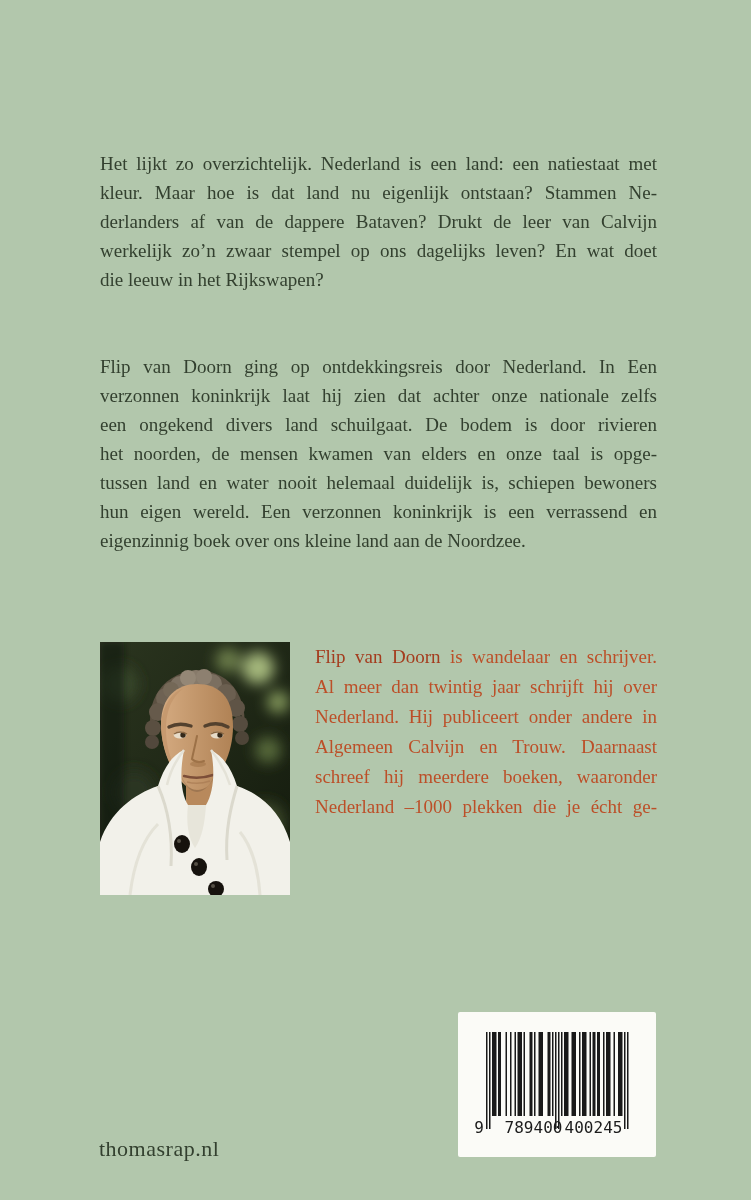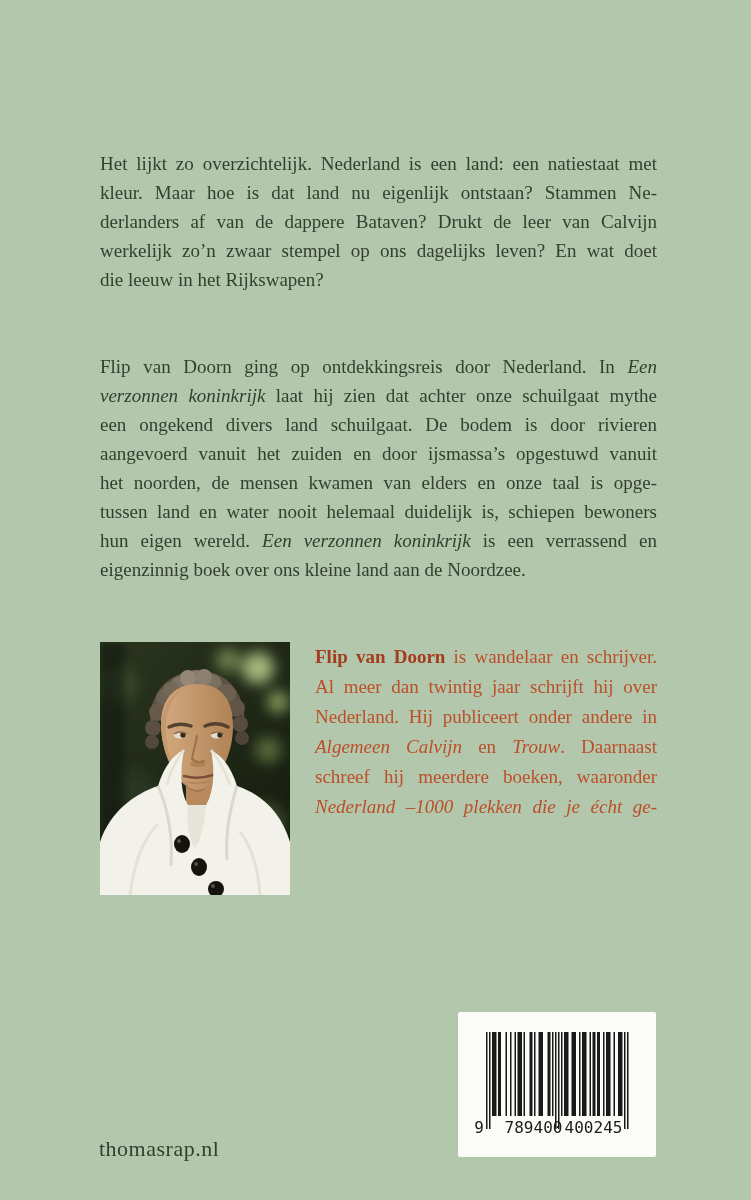--- a/index.html
+++ b/index.html
@@ -12,22 +12,22 @@
   }
   section{position:absolute;}
   .synopsis{left:100px; width:557px; font-size:19px; color:var(--ink,#33402f);}
   .para1{top:119px;}
   .para2{top:322px;}
   .synopsis .jline{line-height:29px; height:29px;}
   .bio{left:315px; top:612px; width:342px; font-size:19px; color:var(--accent,#bc4f28);}
   .bio .jline{line-height:30px; height:30px;}
   .jline{text-align:justify; text-align-last:justify; white-space:nowrap; overflow:visible;}
   .jline.last{text-align-last:left; white-space:normal;}
-  .it{font-style:italic;}
-  .bd{font-weight:bold; color:var(--accent-bold,#a43c1e);}
+  .it{}
+  .bd{font-weight:normal; color:var(--accent-bold,#a43c1e);}
   .bio .bd{color:var(--accent-bold,#a43c1e);}
   .photo{
     position:absolute; left:100px; top:612px; width:190px; height:253px;
     overflow:hidden;
   }
   .barcode-box{
     position:absolute; left:458px; top:982px; width:198px; height:145px;
     background:#fbfbf7; border-radius:2px;
   }
   .bars{position:absolute; left:28px; top:20px;}
@@ -53,23 +53,22 @@
   <section class="synopsis para1">
       <div class="jline"><span>Het lijkt zo overzichtelijk. Nederland is een land: een natiestaat met</span></div>
       <div class="jline"><span>kleur. Maar hoe is dat land nu eigenlijk ontstaan? Stammen Ne-</span></div>
       <div class="jline"><span>derlanders af van de dappere Bataven? Drukt de leer van Calvijn</span></div>
       <div class="jline"><span>werkelijk zo’n zwaar stempel op ons dagelijks leven? En wat doet</span></div>
       <div class="jline last"><span>die leeuw in het Rijkswapen?</span></div>
     </section>
 
   <section class="synopsis para2">
       <div class="jline"><span>Flip van Doorn ging op ontdekkingsreis door Nederland. In </span><span class="it">Een</span></div>
-      <div class="jline"><span class="it">verzonnen koninkrijk</span><span> laat hij zien dat achter onze schuilgaat mythe</span></div>
+      <div class="jline"><span class="it">verzonnen koninkrijk</span><span> laat hij zien dat achter onze nationale zelfs</span></div>
       <div class="jline"><span>een ongekend divers land schuilgaat. De bodem is door rivieren</span></div>
-      <div class="jline"><span>aangevoerd vanuit het zuiden en door ijsmassa’s opgestuwd vanuit</span></div>
       <div class="jline"><span>het noorden, de mensen kwamen van elders en onze taal is opge-</span></div>
       <div class="jline"><span>tussen land en water nooit helemaal duidelijk is, schiepen bewoners</span></div>
       <div class="jline"><span>hun eigen wereld. </span><span class="it">Een verzonnen koninkrijk</span><span> is een verrassend en</span></div>
       <div class="jline last"><span>eigenzinnig boek over ons kleine land aan de Noordzee.</span></div>
     </section>
 
   <div class="photo">
     <svg viewBox="0 0 190 253" width="190" height="253">
       <defs>
         <filter id="blur8" x="-50%" y="-50%" width="200%" height="200%">

